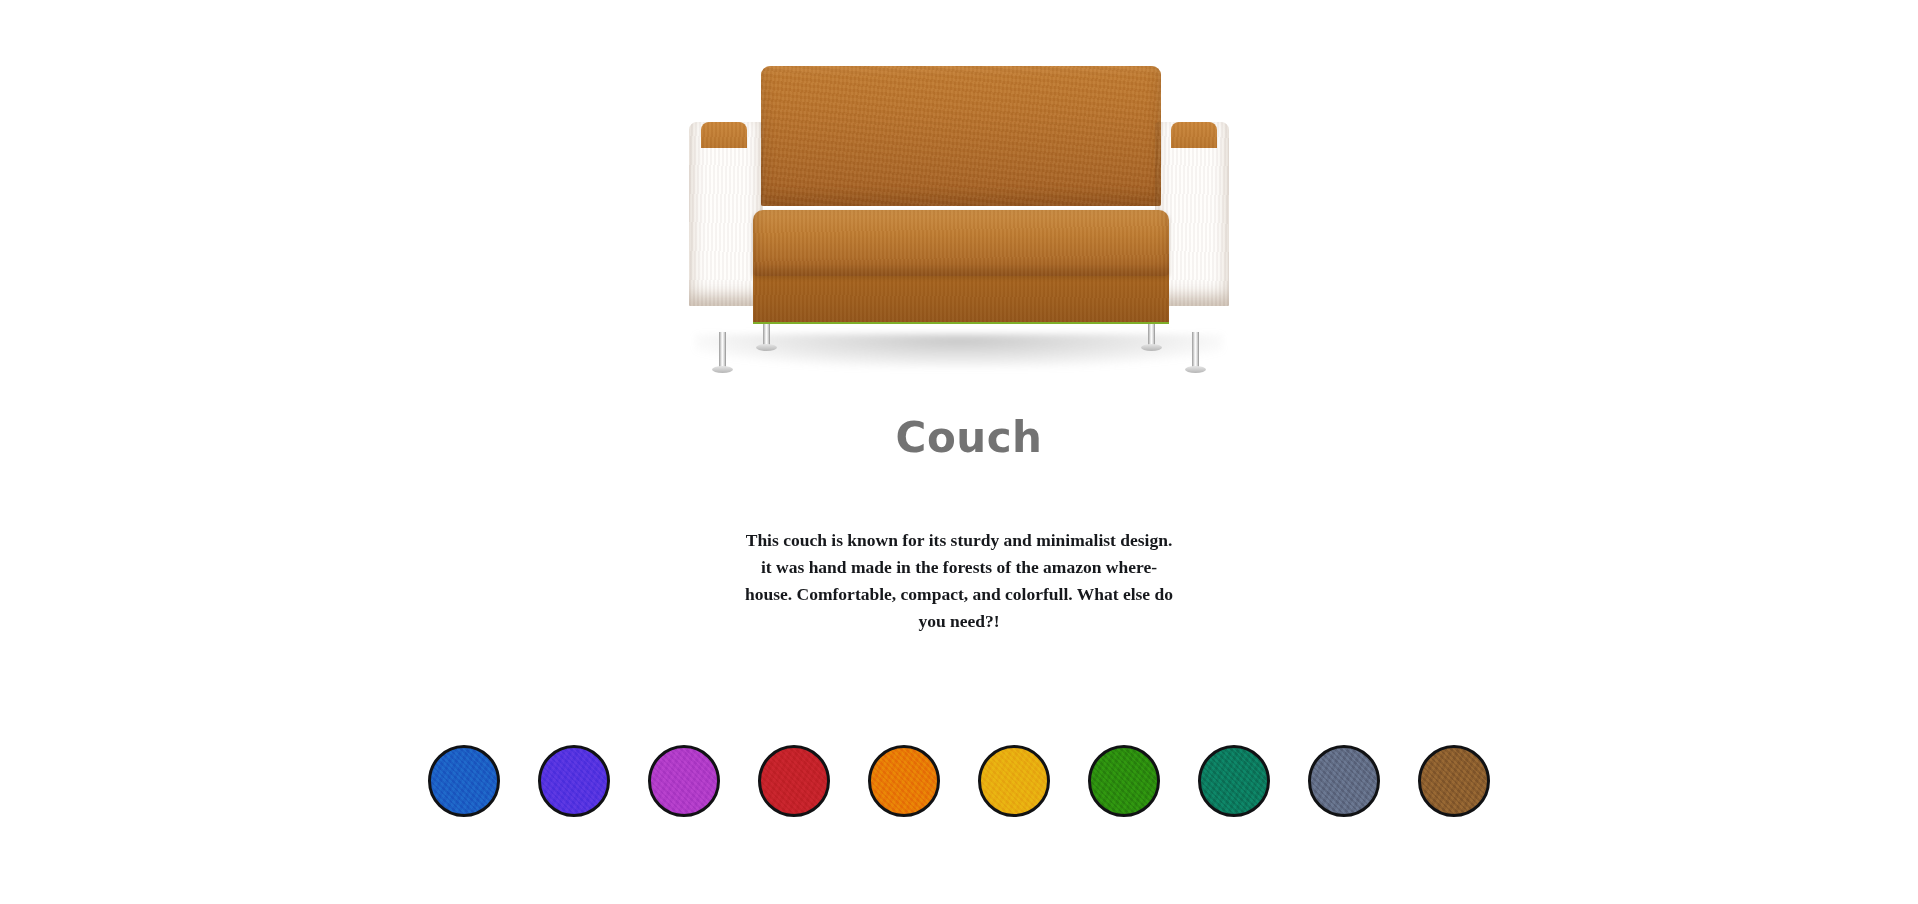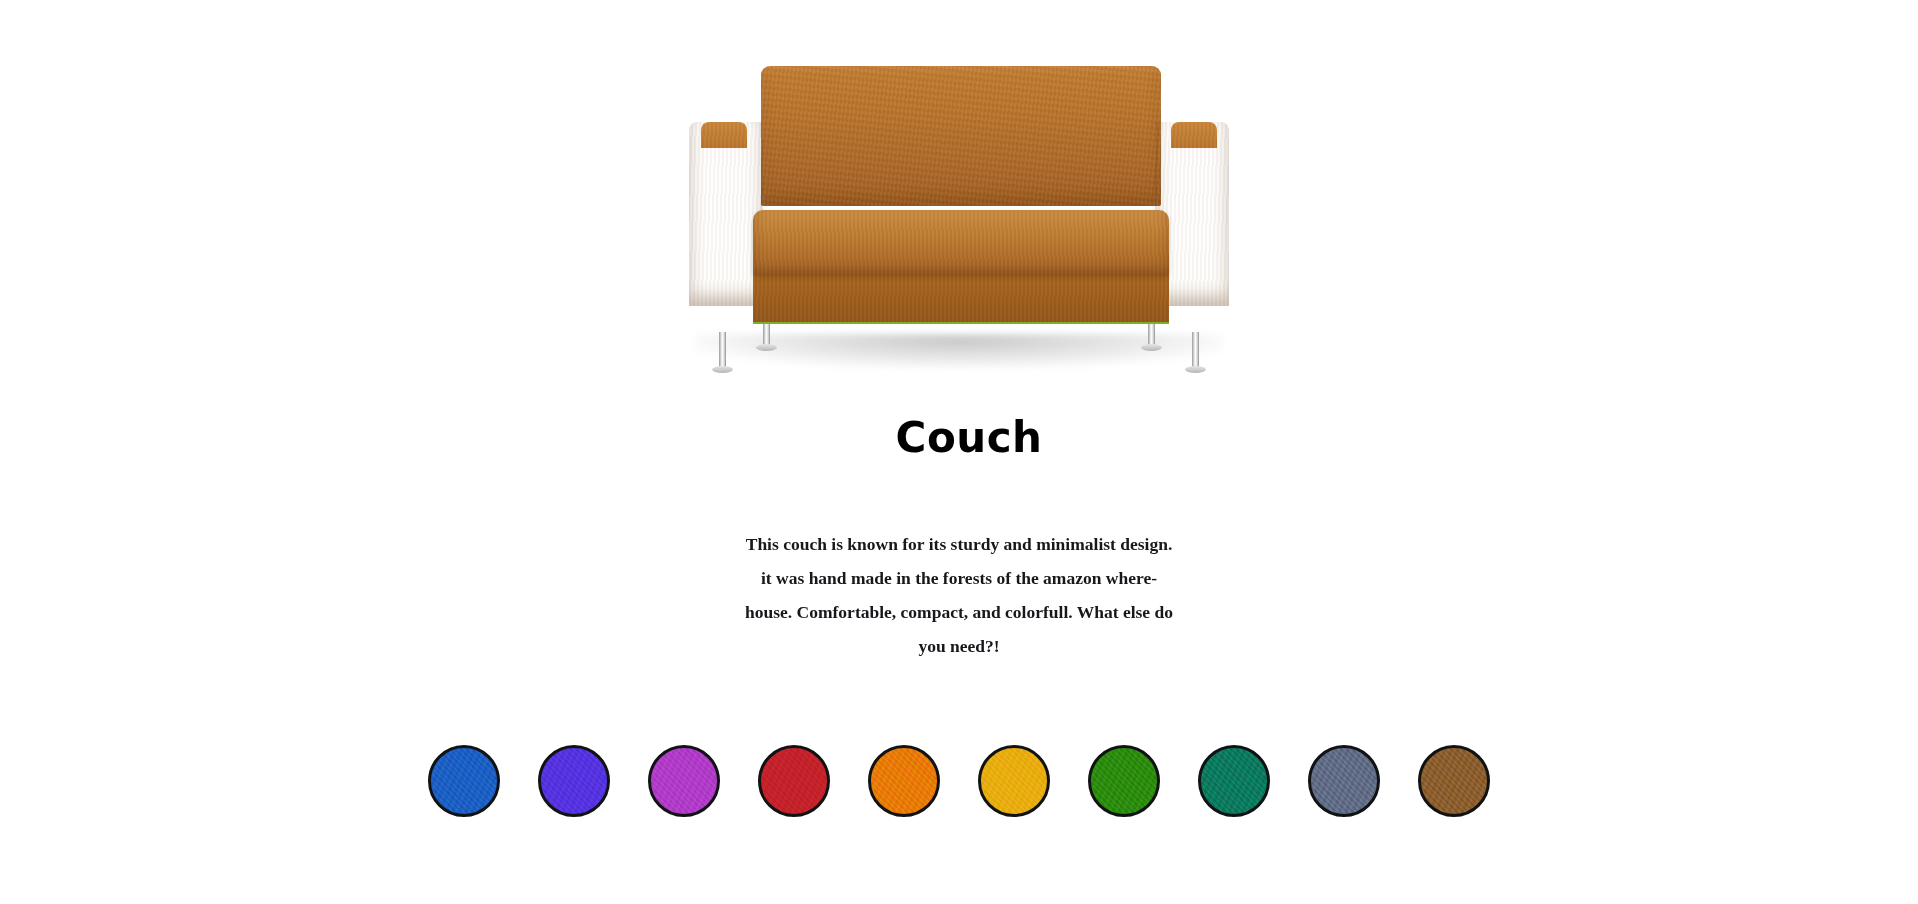--- a/index.html
+++ b/index.html
@@ -184,21 +184,21 @@
   .product-description {
     position: absolute;
     left: 50%;
     transform: translateX(-50%);
     top: 497px;
     width: 430px;
     text-align: center;
     font-family: "Liberation Serif", serif;
     font-weight: 700;
     font-size: 17.5px;
-    line-height: 34px;
+    line-height: 27px;
     color: #16181c;
     margin-top: 30px;
   }
 
   
   .swatch-row {
     position: absolute;
     left: 0;
     right: 0;
     top: 745px;
@@ -242,21 +242,21 @@
         <div class="arm arm-left"></div>
         <div class="arm arm-right"></div>
         <div class="base"></div>
         <div class="seat"></div>
       </div>
       <div class="leg leg-fl"></div>
       <div class="leg leg-fr"></div>
     </div>
   </div>
 
-  <h1 class="product-title" style="color: #000000; padding-left: 20px;">Couch</h1>
+  <h1 class="product-title" style="color: #737373; padding-left: 20px;">Couch</h1>
 
   <p class="product-description" style="color: rgb(22, 24, 28);">This couch is known for its sturdy and minimalist design. it was hand made in the forests of the amazon where-house. Comfortable, compact, and colorfull. What else do you need?!</p>
 
   <div class="swatch-row">
       <div class="swatch" title="Blue" style="background-color: rgb(28, 95, 196);"></div>
       <div class="swatch" title="Violet" style="background-color: rgb(85, 51, 224);"></div>
       <div class="swatch" title="Orchid" style="background-color: rgb(176, 59, 200);"></div>
       <div class="swatch" title="Red" style="background-color: rgb(196, 34, 42);"></div>
       <div class="swatch" title="Orange" style="background-color: rgb(232, 122, 6);"></div>
       <div class="swatch" title="Gold" style="background-color: rgb(232, 173, 16);"></div>

